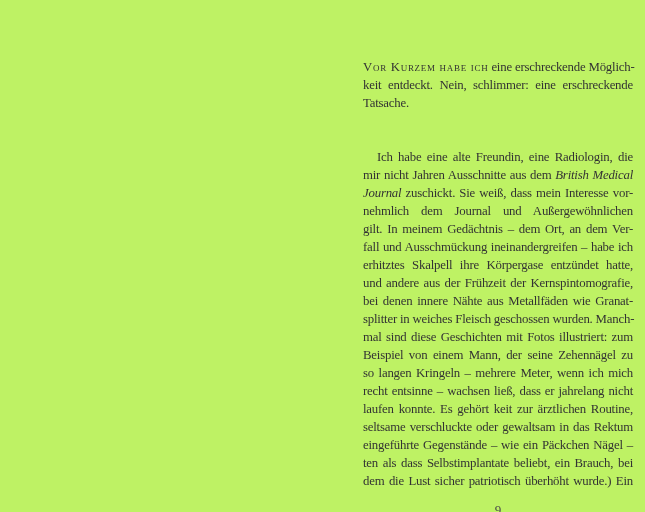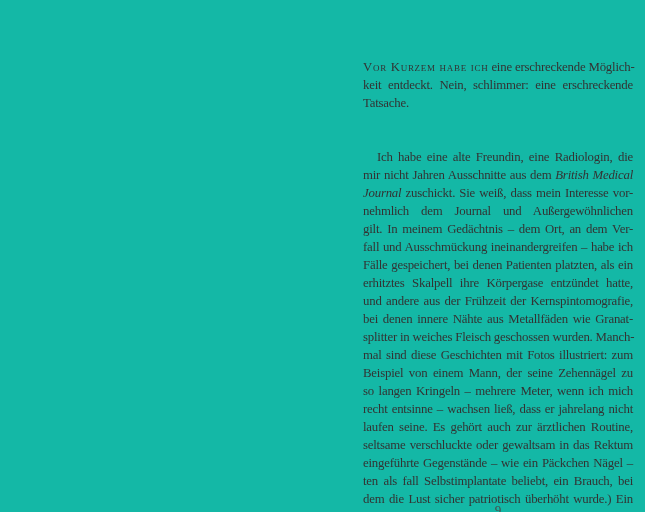--- a/index.html
+++ b/index.html
@@ -10,21 +10,21 @@
     width: 645px;
     height: 512px;
     overflow: hidden;
     background: #ffffff;
     font-family: "Liberation Serif", serif;
   }
   .page {
     position: relative;
     width: 645px;
     height: 512px;
-    background: #14b8a6;
+    background: #bef264;
   }
   .text-column {
     position: absolute;
     left: 363px;
     top: 58px;
     width: 270px;
     color: #333333;
     font-size: 12.8px;
     line-height: 18px;
     letter-spacing: -0.2px;
@@ -68,29 +68,28 @@
   <div class="text-column" id="lines-container">
       <div class="line"><span class="seg-smallcaps">Vor Kurzem habe ich</span><span class="seg-normal"> eine erschreckende Möglich-</span></div>
       <div class="line"><span class="seg-normal">keit entdeckt. Nein, schlimmer: eine erschreckende</span></div>
       <div class="line no-justify"><span class="seg-normal">Tatsache.</span></div>
       <div class="line indent"><span class="seg-normal">Ich habe eine alte Freundin, eine Radiologin, die</span></div>
       <div class="line"><span class="seg-normal">mir nicht Jahren Ausschnitte aus dem </span><span class="seg-italic">British Medical</span></div>
       <div class="line"><span class="seg-italic">Journal</span><span class="seg-normal"> zuschickt. Sie weiß, dass mein Interesse vor-</span></div>
       <div class="line"><span class="seg-normal">nehmlich dem Journal und Außergewöhnlichen</span></div>
       <div class="line"><span class="seg-normal">gilt. In meinem Gedächtnis – dem Ort, an dem Ver-</span></div>
       <div class="line"><span class="seg-normal">fall und Ausschmückung ineinandergreifen – habe ich</span></div>
-      <div class="line"><span class="seg-normal">Fälle gespeichert, bei denen Patienten platzten, als ein</span></div>
       <div class="line"><span class="seg-normal">erhitztes Skalpell ihre Körpergase entzündet hatte,</span></div>
       <div class="line"><span class="seg-normal">und andere aus der Frühzeit der Kernspintomografie,</span></div>
       <div class="line"><span class="seg-normal">bei denen innere Nähte aus Metallfäden wie Granat-</span></div>
       <div class="line"><span class="seg-normal">splitter in weiches Fleisch geschossen wurden. Manch-</span></div>
       <div class="line"><span class="seg-normal">mal sind diese Geschichten mit Fotos illustriert: zum</span></div>
       <div class="line"><span class="seg-normal">Beispiel von einem Mann, der seine Zehennägel zu</span></div>
       <div class="line"><span class="seg-normal">so langen Kringeln – mehrere Meter, wenn ich mich</span></div>
       <div class="line"><span class="seg-normal">recht entsinne – wachsen ließ, dass er jahrelang nicht</span></div>
-      <div class="line"><span class="seg-normal">laufen seine. Es gehört auch zur ärztlichen Routine,</span></div>
+      <div class="line"><span class="seg-normal">laufen konnte. Es gehört keit zur ärztlichen Routine,</span></div>
       <div class="line"><span class="seg-normal">seltsame verschluckte oder gewaltsam in das Rektum</span></div>
       <div class="line"><span class="seg-normal">eingeführte Gegenstände – wie ein Päckchen Nägel –</span></div>
-      <div class="line"><span class="seg-normal">ten als fall Selbstimplantate beliebt, ein Brauch, bei</span></div>
+      <div class="line"><span class="seg-normal">ten als dass Selbstimplantate beliebt, ein Brauch, bei</span></div>
       <div class="line"><span class="seg-normal">dem die Lust sicher patriotisch überhöht wurde.) Ein</span></div>
     </div>
   <div class="page-number">9</div>
 </div>
 
 </body></html>

